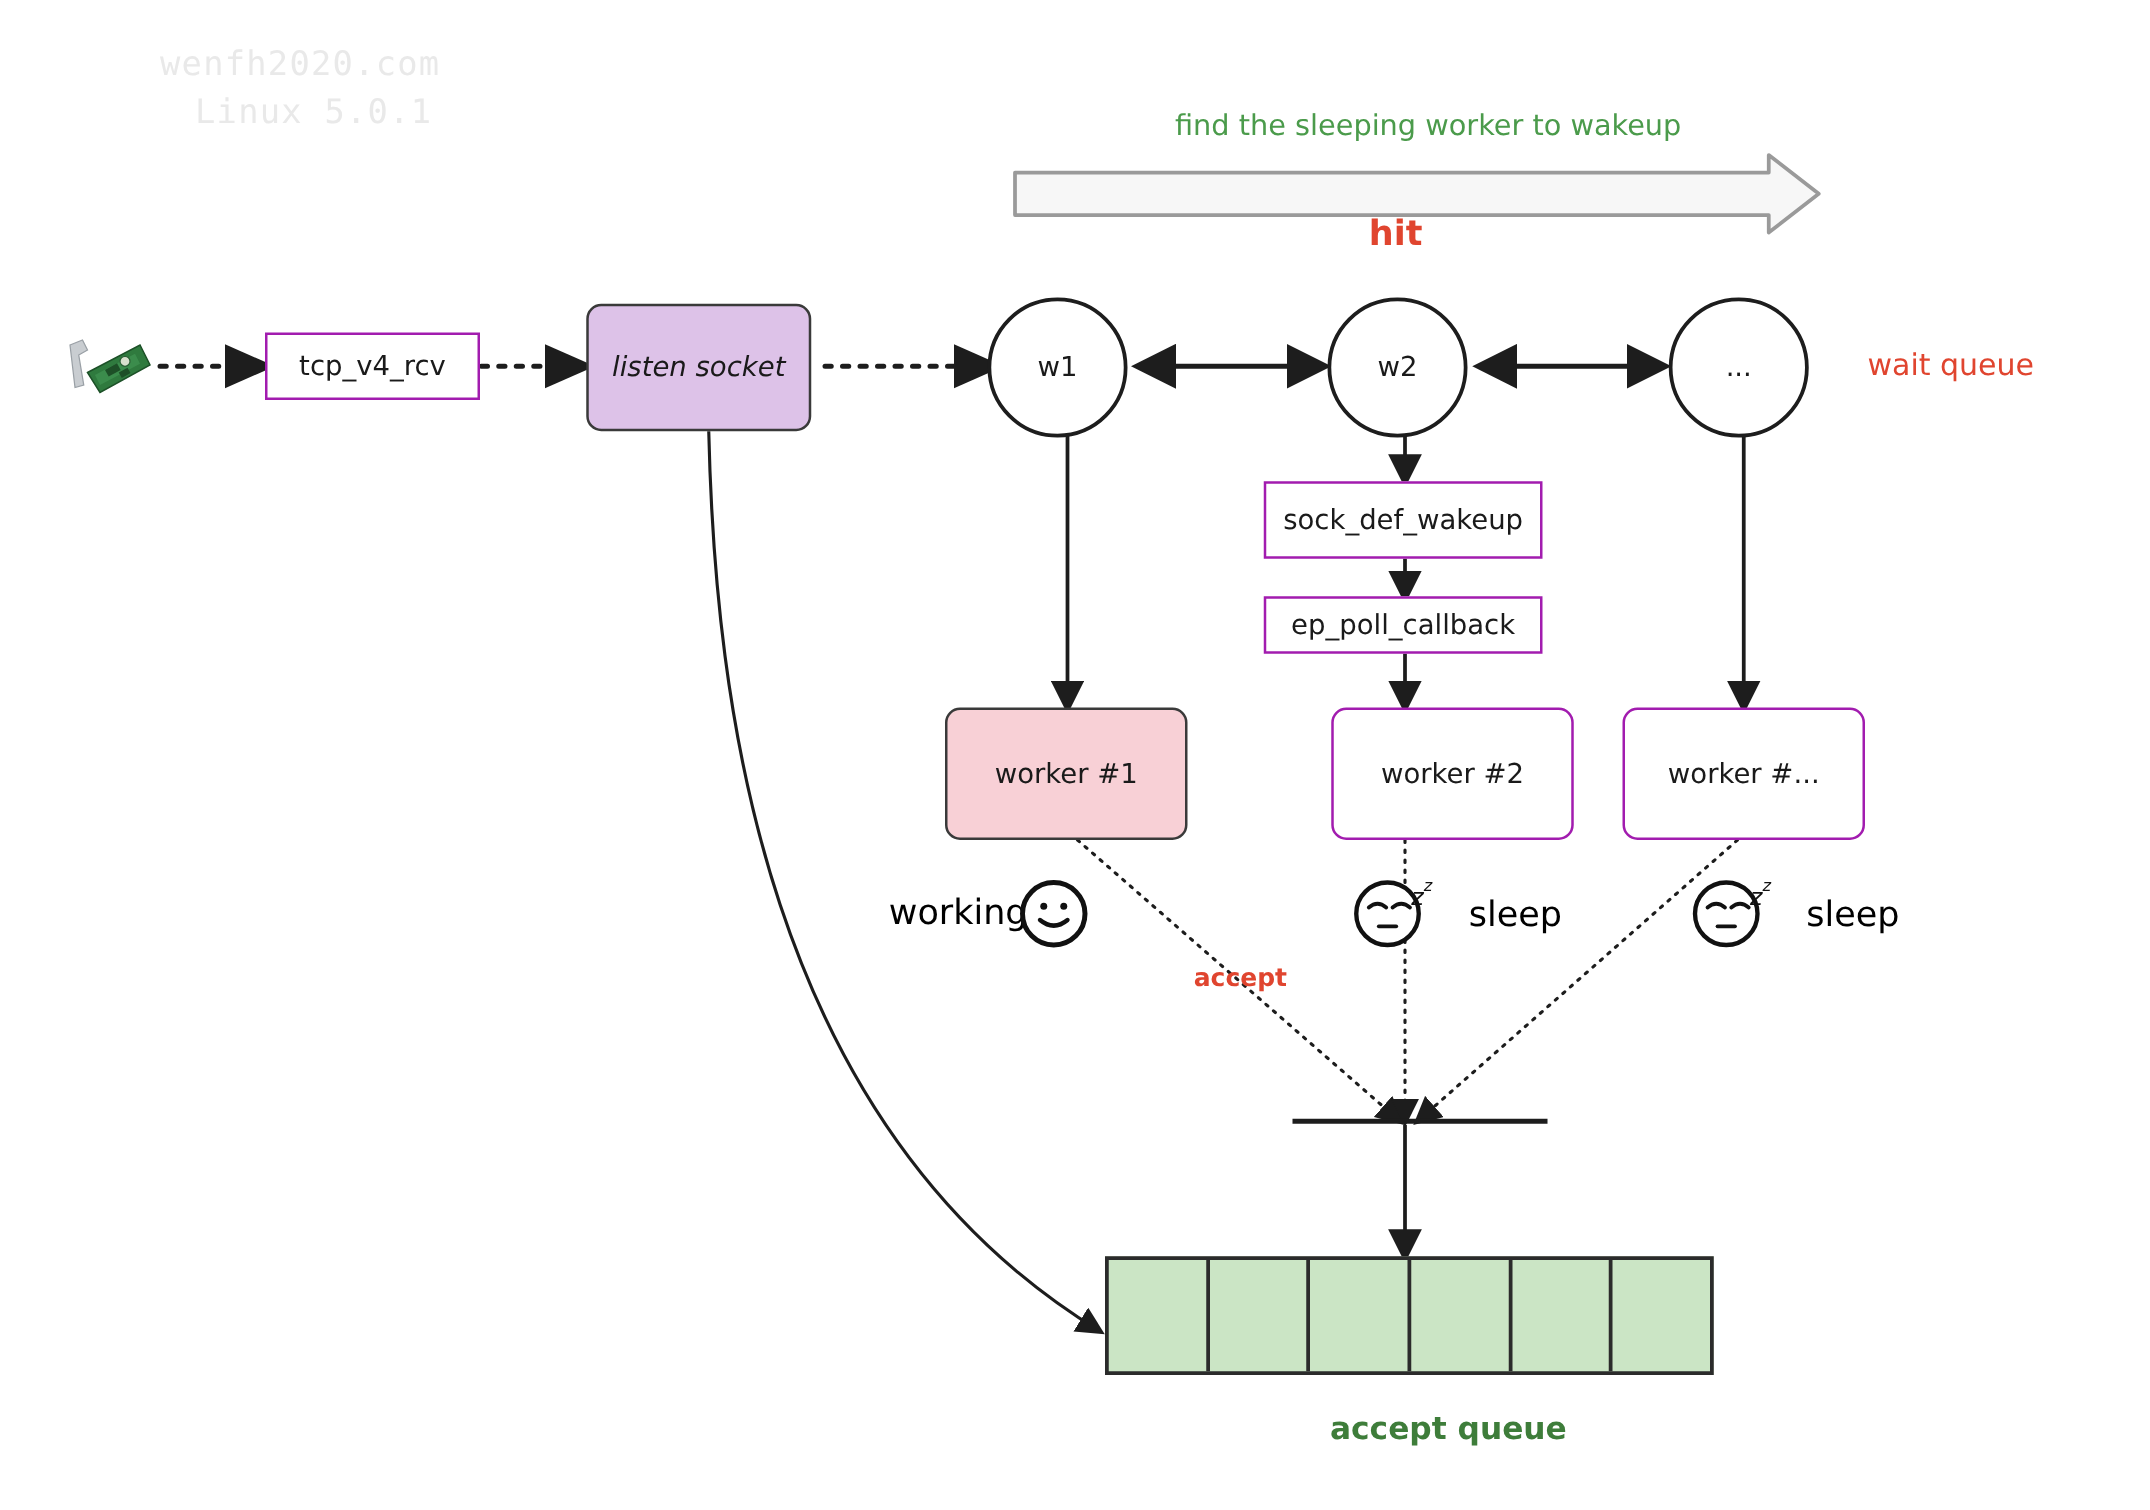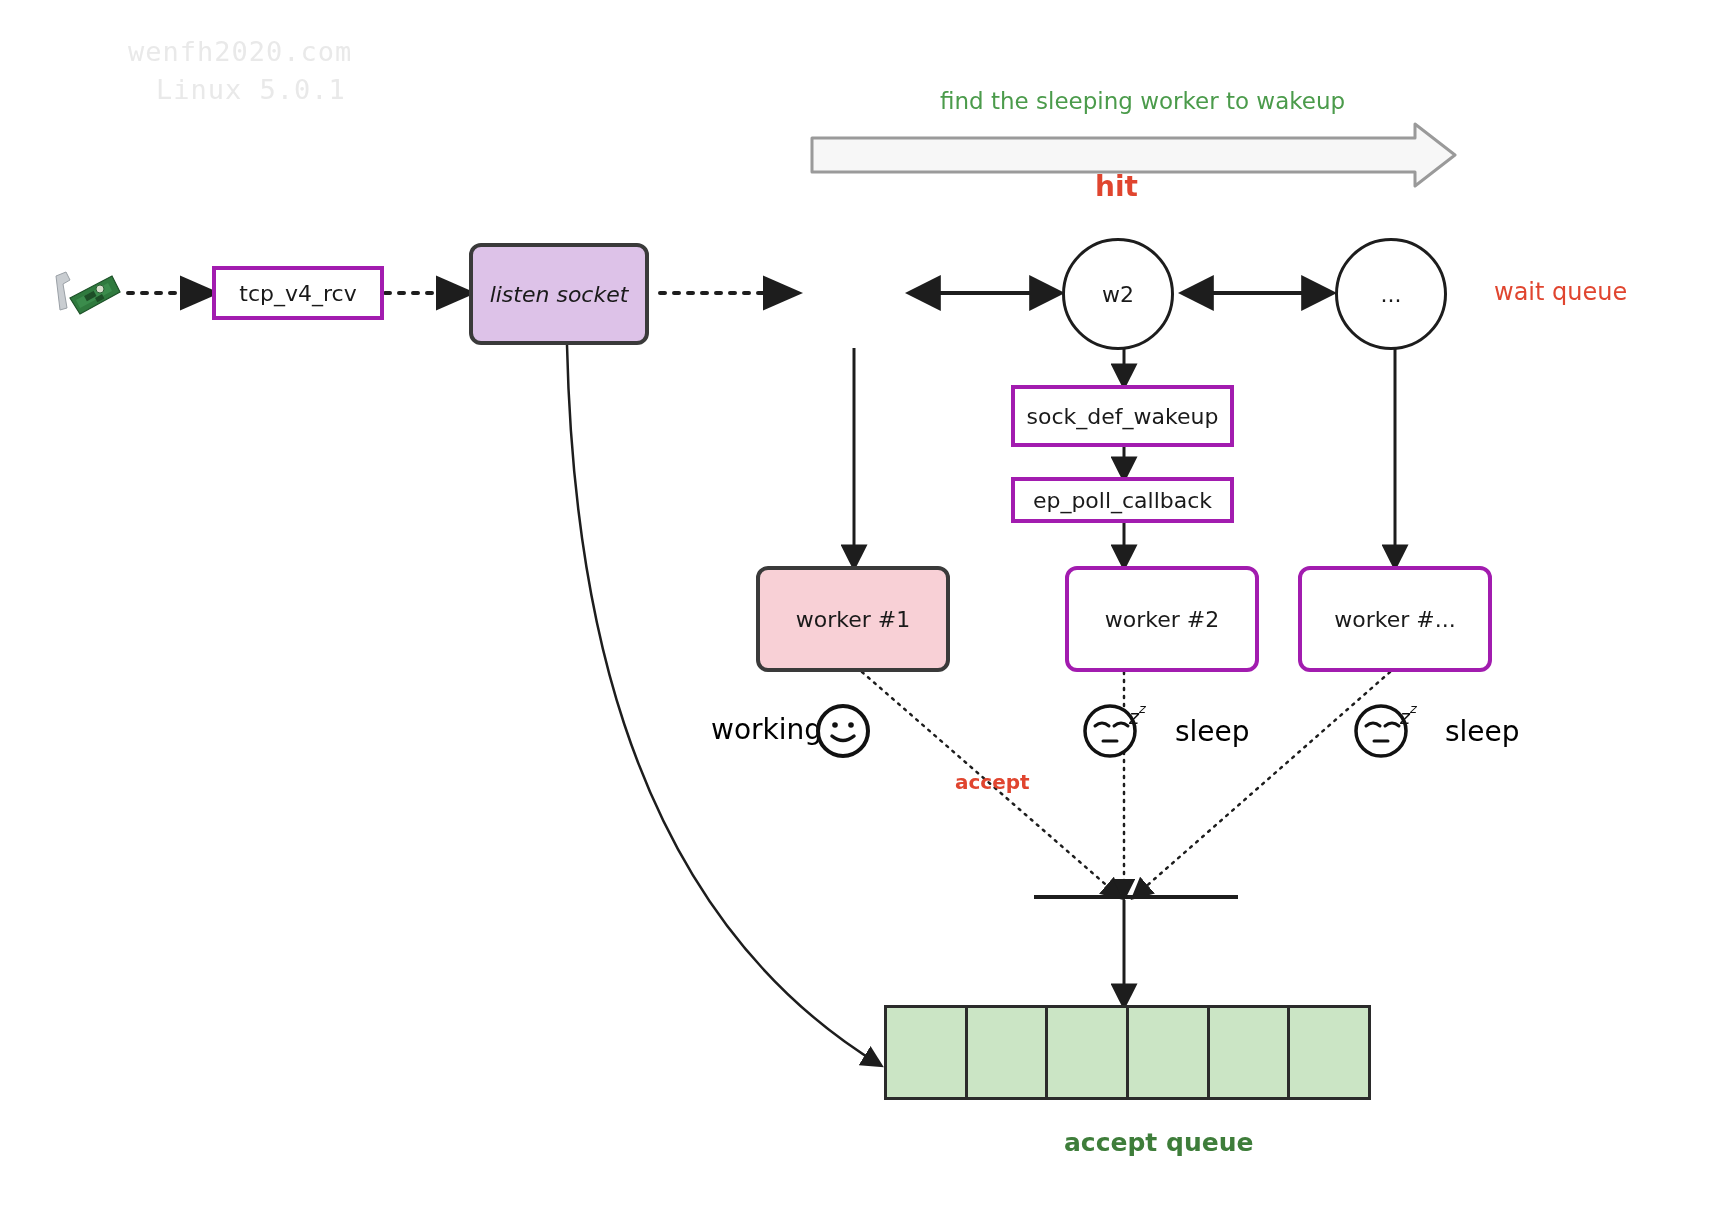--- a/index.html
+++ b/index.html
@@ -40,21 +40,21 @@
     position: absolute;
     color: #e9e9e9;
     font-family: "DejaVu Sans Mono", "Liberation Mono", monospace;
     font-size: 27px;
     letter-spacing: 1px;
     white-space: nowrap;
   }
 
   
   .box {
-    border: 4px solid #a21caf;
+    border: 2px solid #a21caf;
     background: #ffffff;
     color: #1a1a1a;
     font-size: 22px;
     font-family: "DejaVu Sans", "Liberation Sans", sans-serif;
   }
   .box.sharp { border-radius: 0; }
   .box.round { border-radius: 12px; }
   .box.purple { background: #ddc2e8; border-color: #3a3a3a; }
   .box.pink   { background: #f8d0d6; border-color: #3a3a3a; }
 
@@ -193,20 +193,21 @@
   </div>
 
   <div class="node box sharp" style="left:212px; top:266px; width:172px; height:54px;">tcp_v4_rcv</div>
 
   <div class="node box round purple" style="left:469px; top:243px; width:180px; height:102px;font-style:italic;">listen socket</div>
 
   <div class="caption green-bold" style="left:940px; top:88px;">find the sleeping worker to wakeup</div>
 
   <div class="caption red-bold" style="left:1095px; top:170px;">hit</div>
 
+  <div class="node circle" style="left:790px; top:238px; width:112px; height:112px;">w1</div>
   <div class="node circle" style="left:1062px; top:238px; width:112px; height:112px;">w2</div>
   <div class="node circle" style="left:1335px; top:238px; width:112px; height:112px;">...</div>
 
   <div class="caption red-queue" style="left:1494px; top:278px;">wait queue</div>
 
   <div class="node box sharp" style="left:1011px; top:385px; width:223px; height:62px;">sock_def_wakeup</div>
   <div class="node box sharp" style="left:1011px; top:477px; width:223px; height:46px;">ep_poll_callback</div>
 
   <div class="node box round pink" style="left:756px; top:566px; width:194px; height:106px;">worker #1</div>
   <div class="node box round" style="left:1027px; top:566px; width:194px; height:106px;margin-left:38px;">worker #2</div>

